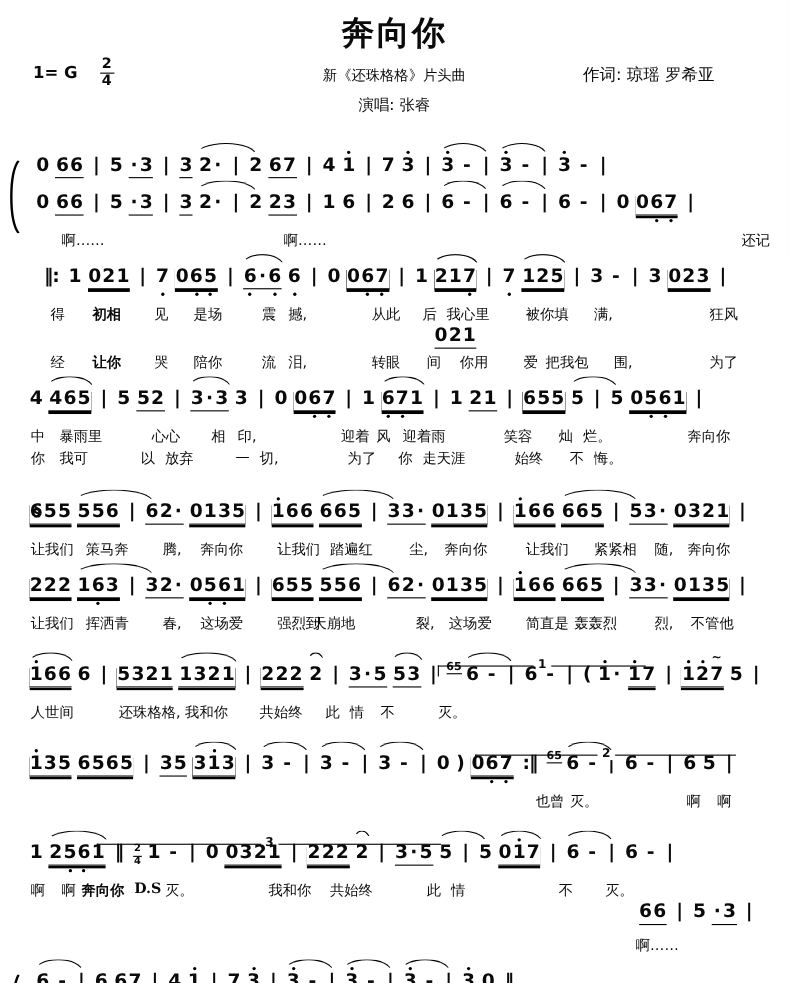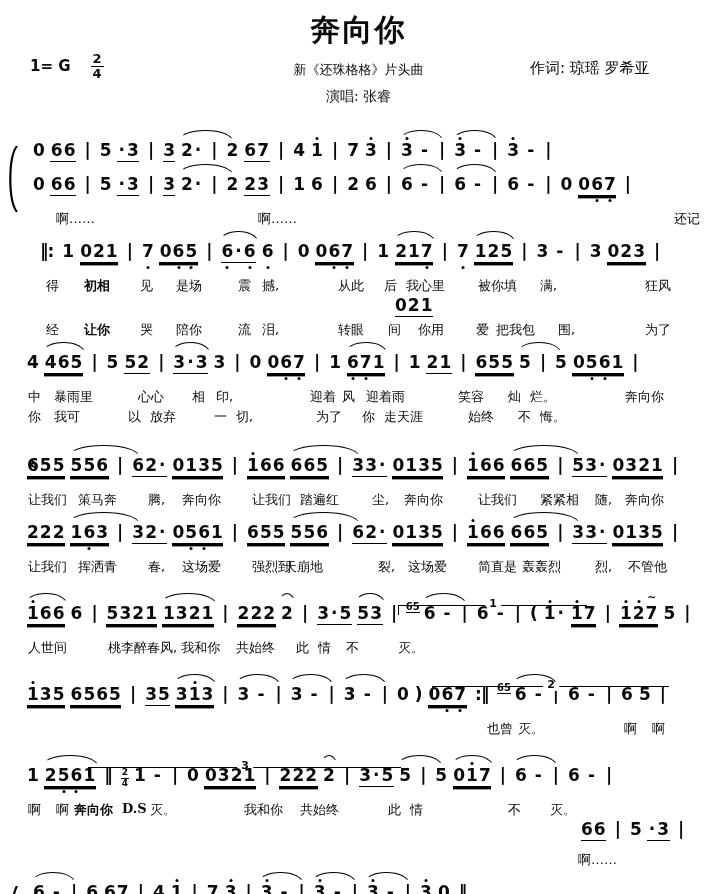--- a/index.html
+++ b/index.html
@@ -685,21 +685,21 @@
           <span class="ch hd">2</span>
           <span class="ch md">7</span>
         </span>
         <span class="tk">
           <span class="ch">5</span>
         </span>
         <span class="bar">|</span>
       </div>
       <div class="lyr">
         <span class="p" style="left: 28px;">人世间</span>
-        <span class="p" style="left: 108px;">桃李醉春风, 我和你</span>
+        <span class="p" style="left: 108px;">还珠格格, 我和你</span>
         <span class="p" style="left: 236px;">共始终</span>
         <span class="p" style="left: 296px;">此</span>
         <span class="p" style="left: 318px;">情</span>
         <span class="p" style="left: 346px;">不</span>
         <span class="p" style="left: 398px;">灭。</span>
       </div>
     </div>
     <div class="system" style="padding-top: 14px;">
       <div class="ending" style="left: 432px; width: 236px; top: 14px;">
         <span class="lb">2</span>

